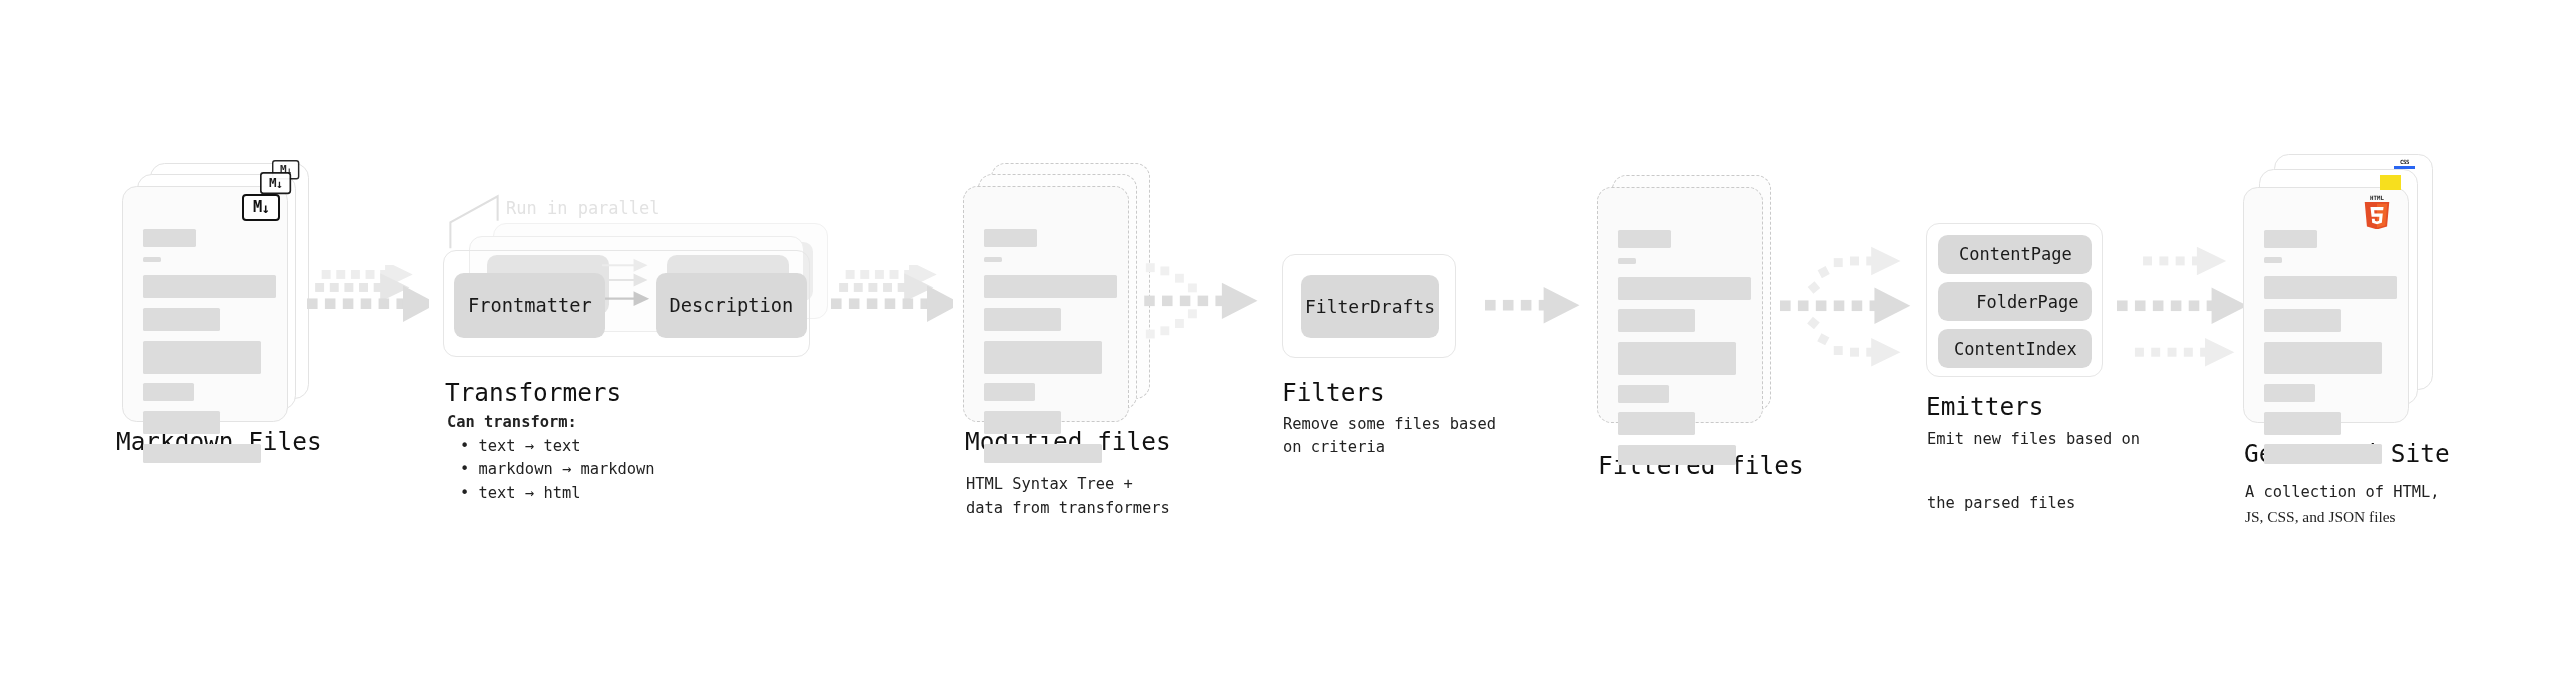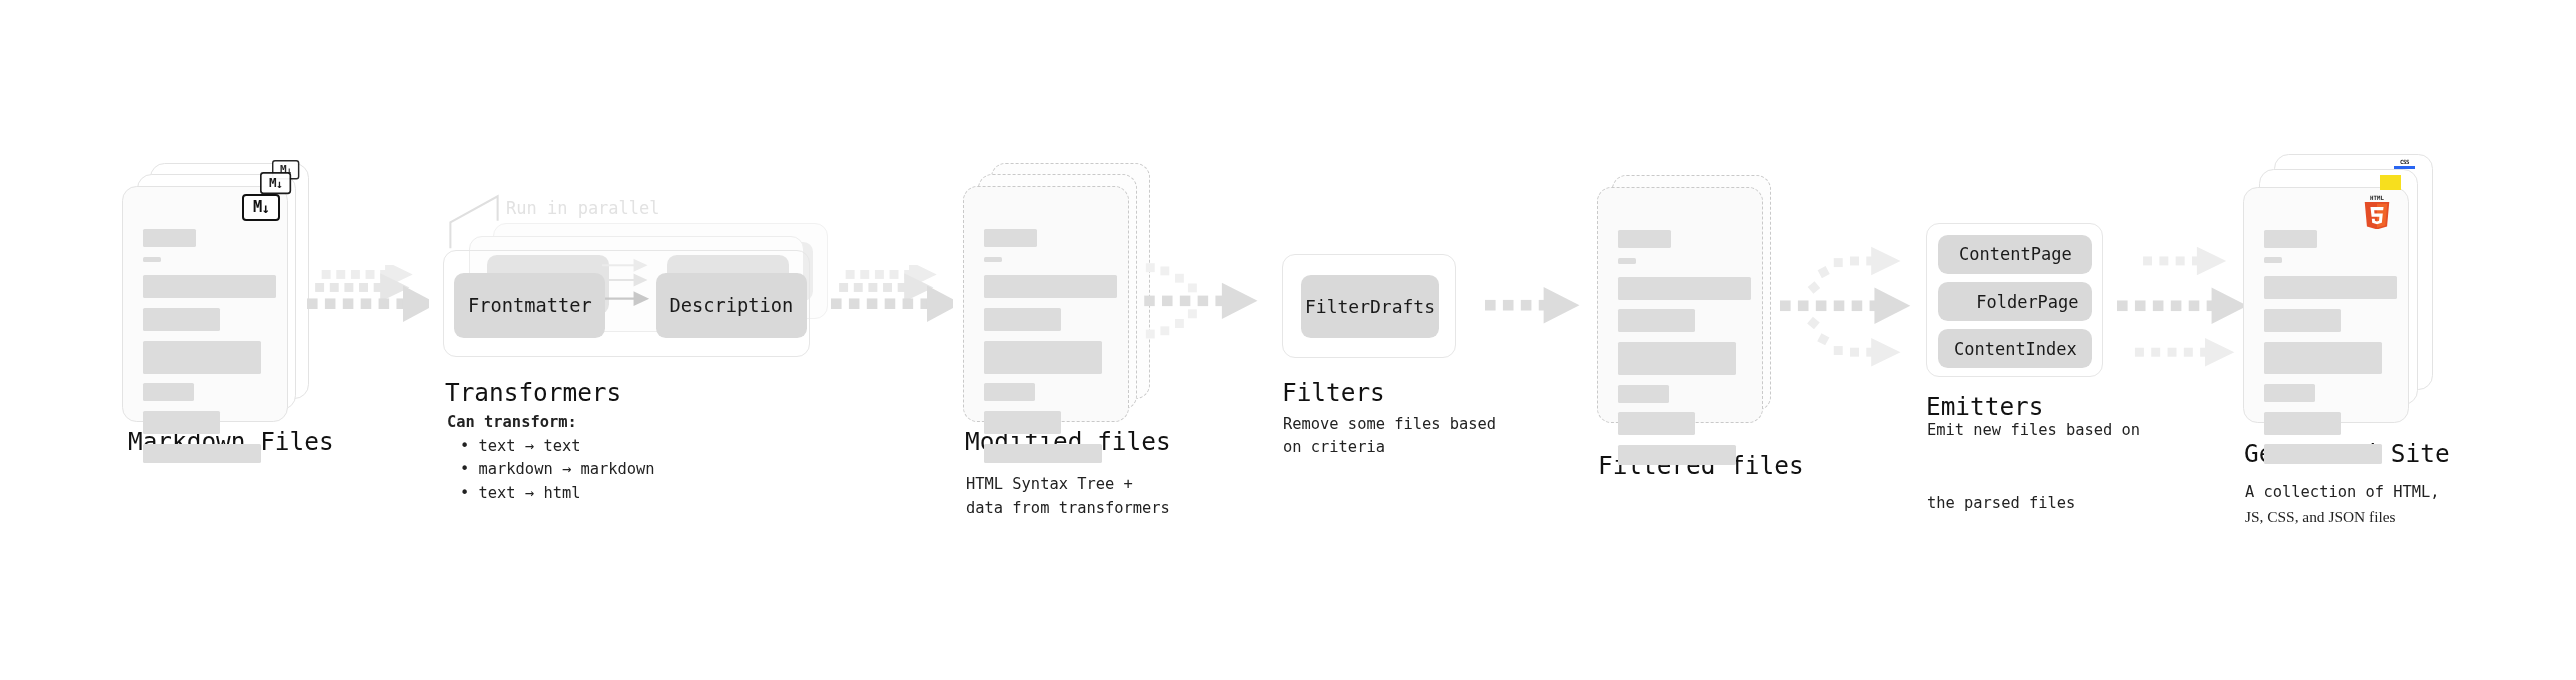--- a/index.html
+++ b/index.html
@@ -173,21 +173,21 @@
       <div class="badge md-badge" style="left:138px; top:9px; transform:scale(0.82); transform-origin:left top; opacity:.95;">
         <span>M</span>
           <small>↓</small>
       </div>
       <div class="badge md-badge" style="left:120px; top:31px;">
         <span>M</span>
           <small>↓</small>
       </div>
     </div>
   </div>
-  <div class="caption-title" style="left:128px; top:427px;text-align:right;">Markdown Files</div>
+  <div class="caption-title" style="left:116px; top:427px;text-align:right;">Markdown Files</div>
 
   <div class="arrow-group" style="left:307px; top:265px;">
     <svg width="122" height="75" viewBox="0 0 150 92">
       <g fill="#ededed">
         <rect x="18" y="6" width="11" height="11"></rect>
           <rect x="36" y="6" width="11" height="11"></rect>
         <rect x="54" y="6" width="11" height="11"></rect>
           <rect x="72" y="6" width="11" height="11"></rect>
         <rect x="90" y="6" width="11" height="11"></rect>
         <polygon points="96,-5 130,11.5 96,28"></polygon>
@@ -406,21 +406,21 @@
   </div>
 
   <div class="node" style="left:1926px; top:223px;">
     <div class="proc-box" style="left:0px; top:0px; width:177px; height:154px;">
       <div class="pill" style="left:11.4px; top:10.6px; width:154px; height:39px; font-size:17px;">ContentPage</div>
       <div class="pill" style="left:11.4px; top:58px; width:154px; height:39px; font-size:17px;padding-left:24px;">FolderPage</div>
       <div class="pill" style="left:11.4px; top:105px; width:154px; height:39px; font-size:17px;">ContentIndex</div>
     </div>
   </div>
   <div class="caption-title" style="left:1926px; top:392px;">Emitters</div>
-  <div class="caption-sub" style="left:1927px; top:419px;text-align:right;">Emit new files based on</div>
+  <div class="caption-sub" style="left:1927px; top:428px;text-align:right;">Emit new files based on</div>
   <div class="caption-sub" style="left:1927px; top:452px;margin-top:40px;">the parsed files</div>
 
   <div class="arrow-group" style="left:2117px; top:232px;">
     <svg width="163" height="163" viewBox="0 0 200 200">
       <g fill="#ededed">
         <rect x="32" y="30" width="11" height="11"></rect>
           <rect x="52" y="30" width="11" height="11"></rect>
         <rect x="72" y="30" width="11" height="11"></rect>
           <rect x="92" y="30" width="11" height="11"></rect>
         <polygon points="98,18 134,35.5 98,53"></polygon>

